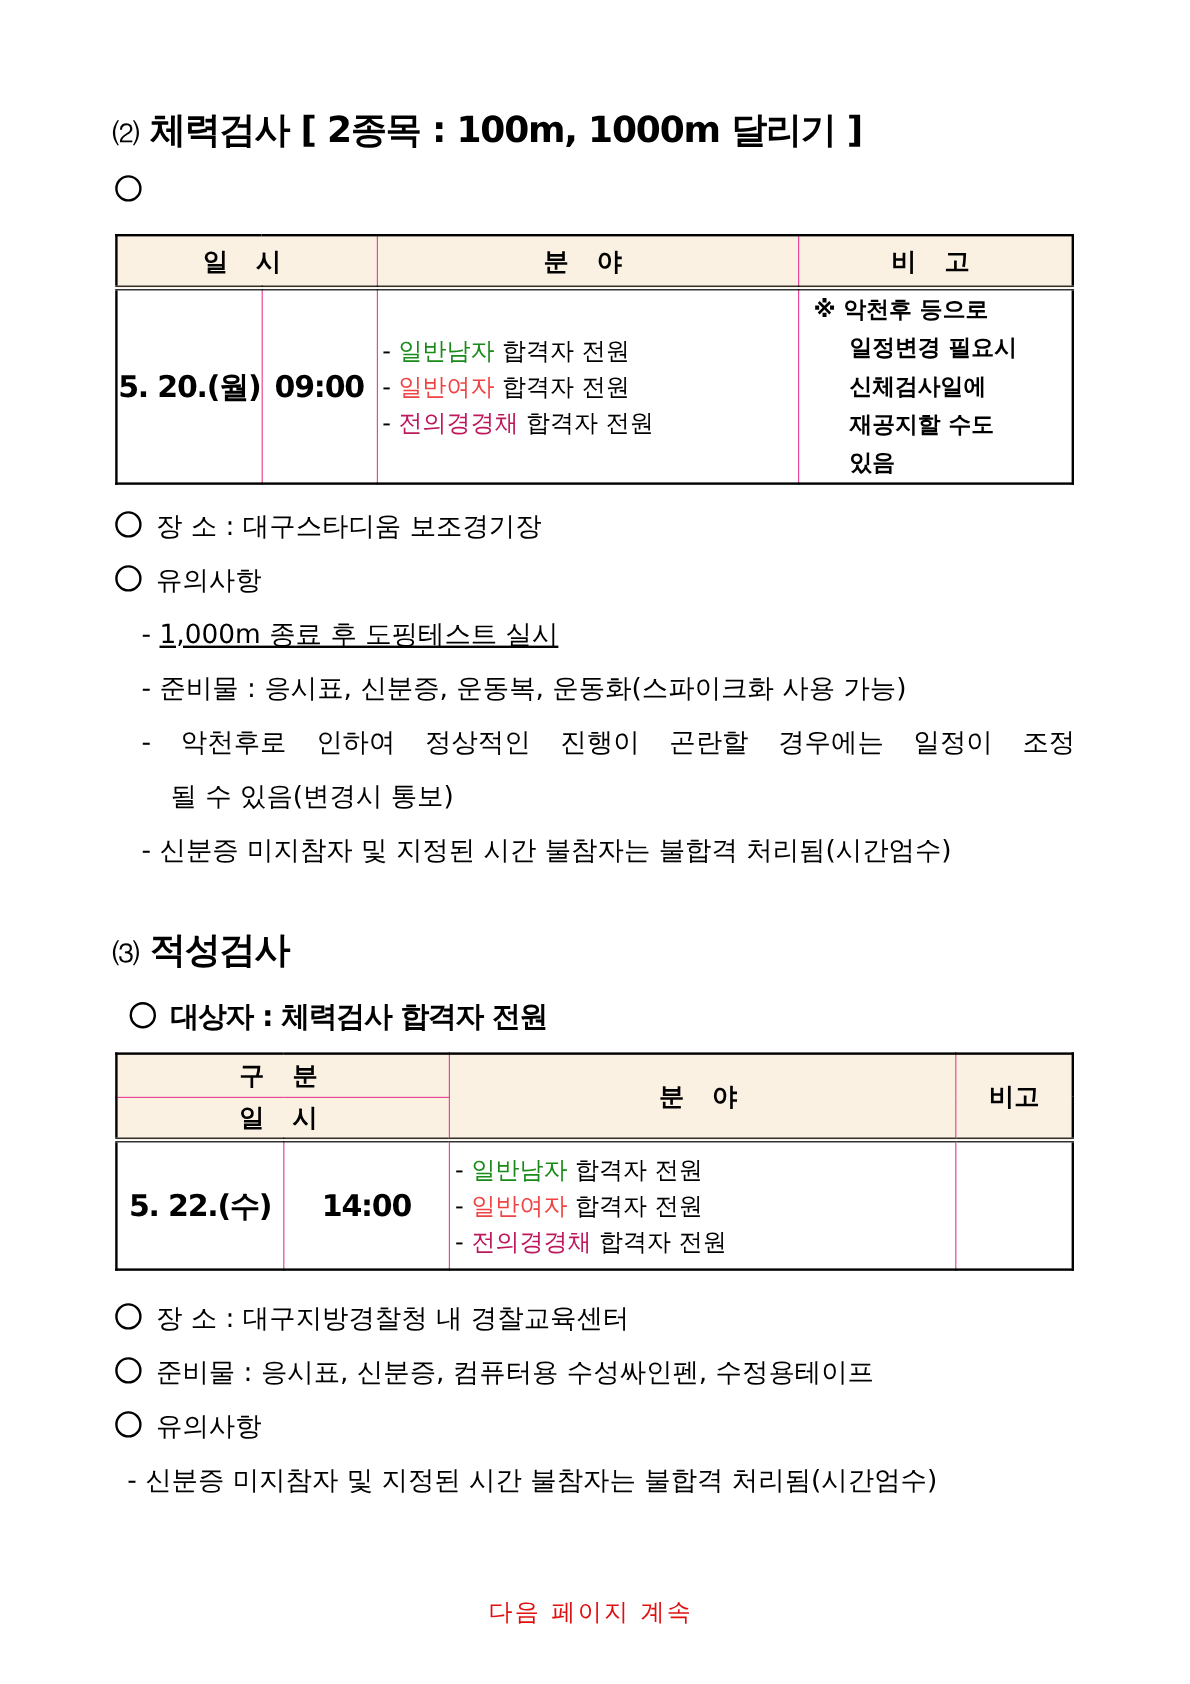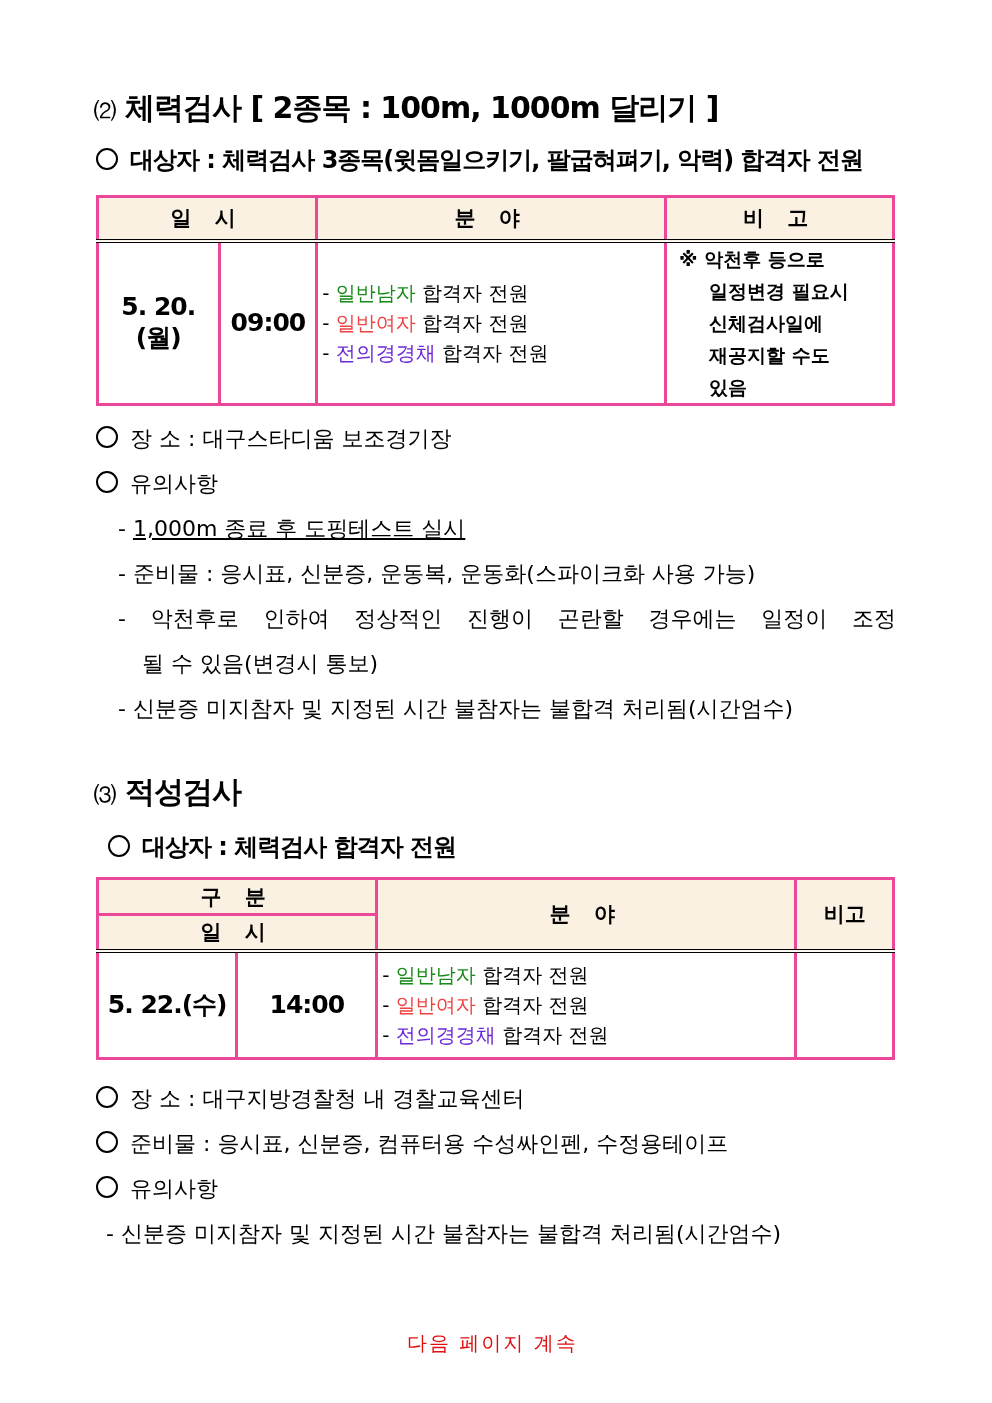--- a/index.html
+++ b/index.html
@@ -4,38 +4,38 @@
 <style>
   html, body { margin:0; padding:0; background:#ffffff; }
   body { width:992px; height:1403px; position:relative; font-family:"DejaVu Sans", sans-serif; color:#000; overflow:hidden; }
   .abs { position:absolute; white-space:nowrap; }
   .h2 { font-weight:bold; font-size:30px; letter-spacing:-1px; }
   .h2 .num { font-size:22px; font-weight:normal; margin-right:10px; }
   .sub { font-weight:bold; font-size:24px; letter-spacing:-1px; }
   .body { font-size:22px; letter-spacing:0px; }
   .circle { display:inline-block; width:18px; height:18px; border:2px solid #000; border-radius:50%; margin-right:12px; vertical-align:-2px; }
   table { border-collapse:collapse; position:absolute; }
-  td { border:3px solid #ec4899; padding:0; }
+  td { border:1px solid #ec4899; padding:0; }
   .hd { background:#FBF1E2; font-weight:bold; font-size:21px; text-align:center; letter-spacing:8px; }
   .cell-bold { font-weight:bold; font-size:25px; text-align:center; letter-spacing:-1px; }
   .list { font-size:20px; line-height:30px; padding-left:4px; }
-  .green { color:#1a8a1a; } .red { color:#ef4444; } .blue { color:#6d28d9; }
+  .green { color:#1a8a1a; } .red { color:#ef4444; } .blue { color:#be185d; }
   .remark { font-size:19px; font-weight:bold; line-height:32px; padding-left:12px; vertical-align:top; }
   .remark .ind { padding-left:30px; display:block; }
   .u { text-decoration:underline; }
   .footer { color:#e01010; font-size:20px; letter-spacing:2px; }
 </style>
 </head>
 <body>
 
 <div class="abs h2" style="left:94px; top:88px;">
   <span class="num">⑵</span><span>체력검사 [ 2종목 : 100m, 1000m 달리기 ]</span>
 </div>
 <div class="abs sub" style="left:96px; top:144px;">
-  <span class="circle"></span><span>대상자 : 체력검사 3종목(윗몸일으키기, 팔굽혀펴기, 악력) 합격자 전원</span>
+  <span class="circle"></span>
 </div>
 
 <table style="left:96px; top:195px; width:799px; border:2px solid #000;">
   <tbody>
       <tr style="height:44px; border-bottom:4px double #000;">
     <td class="hd" colspan="2" style="width:215px;">일 시</td>
     <td class="hd" style="width:352px;">분 야</td>
     <td class="hd" style="width:228px;margin-left:48px;">비 고</td>
   </tr>
   <tr style="height:162px;">

